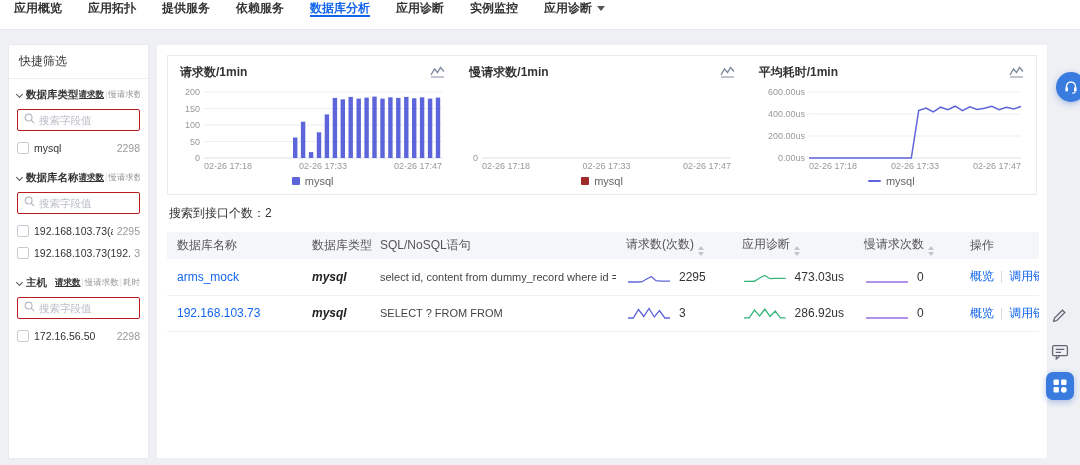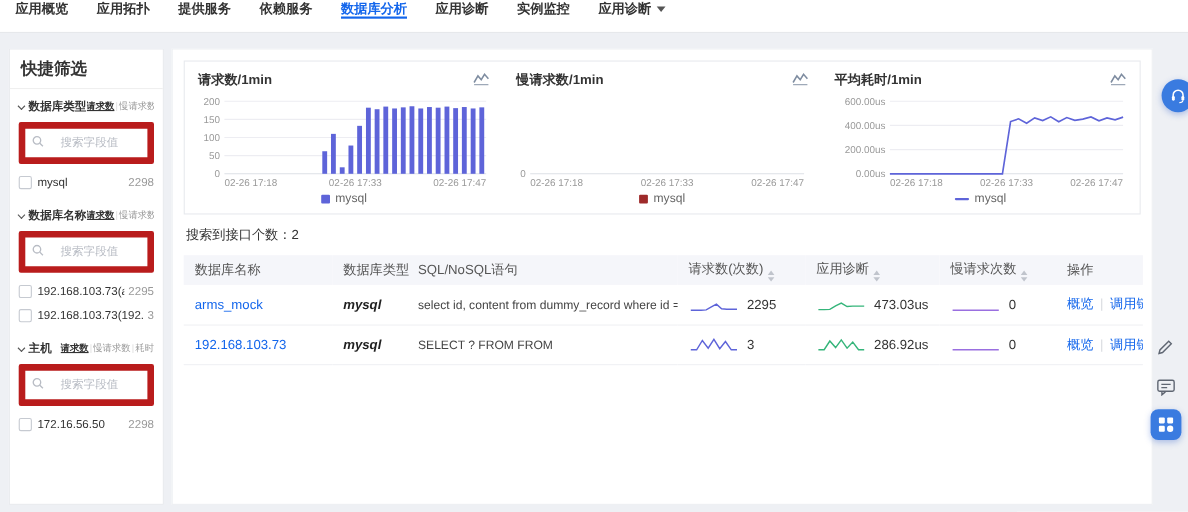--- a/index.html
+++ b/index.html
@@ -12,32 +12,32 @@
     border-bottom:1px solid #e6e8eb;display:flex;align-items:flex-start;padding-left:14px;z-index:5}
   .nav-item{display:flex;align-items:center;margin-right:26px;font-weight:bold;color:#333;
     cursor:pointer;position:relative;white-space:nowrap}
   .nav-item.active{color:var(--accent)}
   .nav-item.active::after{content:"";position:absolute;left:0;right:0;bottom:0;height:2px;background:var(--accent)}
   .caret{display:inline-block;margin-left:5px;width:0;height:0;border-left:4px solid transparent;
     border-right:4px solid transparent;border-top:5px solid #555}
 
   
   .sidebar{position:absolute;left:8px;top:44px;width:141px;bottom:6px;background:#fff;border:1px solid #e8eaee}
-  .sb-title{padding:8px 10px;font-weight:bold;font-size:15px;border-bottom:1px solid #efefef}
+  .sb-title{padding:8px 10px;font-weight:normal;font-size:12px;border-bottom:1px solid #efefef}
   .sb-section{padding:9px 8px 3px}
   .sb-head{display:flex;align-items:center;margin-bottom:7px;cursor:pointer}
   .chev{width:5px;height:5px;border-left:1px solid #555;border-bottom:1px solid #555;
     transform:rotate(-45deg);margin:0 4px 2px 0;flex:none}
   .sb-name{font-weight:bold;font-size:10.5px;white-space:nowrap}
   .sb-links{margin-left:auto;font-size:8.5px;color:#999;white-space:nowrap;overflow:hidden}
   .sb-links .lk{cursor:pointer}
   .sb-links .lk.on{color:#333;font-weight:bold;text-decoration:underline}
   .sb-links .sep{color:#ddd;margin:0 1px}
-  .search{display:flex;align-items:center;border:6px solid #b91c1c;border-radius:2px;height:38px;
-    padding:0 6px;margin-bottom:6px;background:#fff;gap:15px}
+  .search{display:flex;align-items:center;border:1px solid #b91c1c;border-radius:2px;height:22px;
+    padding:0 6px;margin-bottom:6px;background:#fff;gap:4px}
   .search input{border:0;outline:0;width:100%;font-size:10.5px;color:#333;background:transparent}
   .search input::placeholder{color:#b8bcc4}
   .sb-item{display:flex;align-items:center;height:22px;font-size:10.5px;color:#333}
   .cb{width:12px;height:12px;border:1px solid #c6cad1;border-radius:2px;margin-right:5px;flex:none;
     background:#fff;cursor:pointer}
   .sb-label{overflow:hidden;white-space:nowrap;flex:1}
   .sb-count{color:#999;margin-left:4px;flex:none}
 
   
   .main{position:absolute;left:156px;top:44px;width:892px;bottom:6px;background:#fff;border:1px solid #edeff2}

